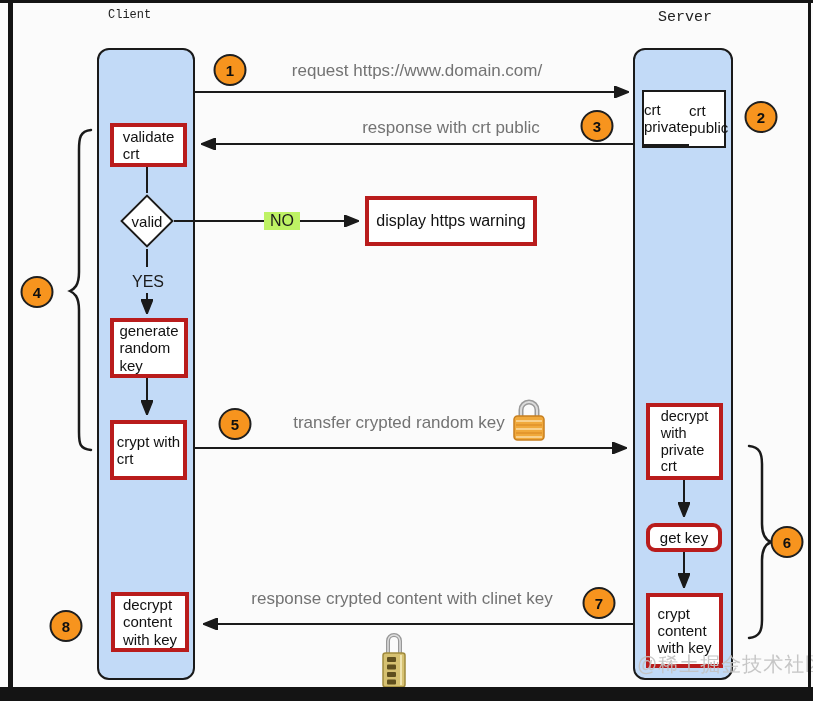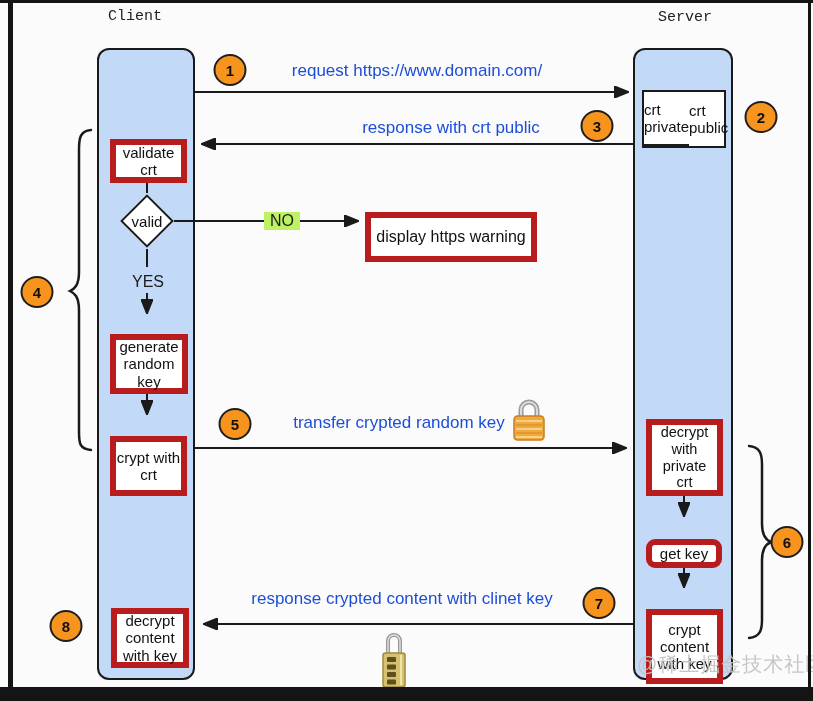--- a/index.html
+++ b/index.html
@@ -25,24 +25,24 @@
   .actor-label {
     position:absolute; font-family:"Liberation Mono","DejaVu Sans Mono",monospace;
     font-size:16px; color:#222; z-index:4; white-space:nowrap;
   }
 
   svg.overlay { position:absolute; left:0; top:0; z-index:2; }
   svg.overlay line, svg.overlay path { stroke:#1a1a1a; }
 
   
   .node {
-    position:absolute; background:#ffffff; border:6px solid #b91c1c;
+    position:absolute; background:#ffffff; border:4px solid #b91c1c;
     box-sizing:border-box; display:flex; align-items:center; justify-content:center;
-    text-align:center; white-space:pre-line; font-size:15px; line-height:1.14;
-    color:#111; z-index:3;margin-top:16px;
+    text-align:left; white-space:pre-line; font-size:15px; line-height:1.14;
+    color:#111; z-index:3;
   }
   .cert-box {
     position:absolute; border:2px solid #1a1a1a; background:#fff; box-sizing:border-box;
     display:flex; flex-direction:row; z-index:3;
   }
   .cert-cell {
     flex:1; display:flex; align-items:center; justify-content:center;
     font-size:15px; color:#111;
   }
   .cert-cell.first { border-bottom:2px solid #1a1a1a; }
@@ -51,21 +51,21 @@
     position:absolute; left:128px; top:202px; width:38px; height:38px;
     background:#fff; border:2px solid #1a1a1a; transform:rotate(45deg);
     box-sizing:border-box; z-index:3;
   }
   .diamond-label {
     position:absolute; left:147px; top:221px; transform:translate(-50%,-50%);
     font-size:15px; color:#111; z-index:4;
   }
 
   .msg {
-    position:absolute; transform:translateX(-50%); font-size:17px; color:#1d4ed8;
+    position:absolute; transform:translateX(-50%); font-size:17px; color:#737373;
     white-space:nowrap; z-index:4;
   }
   .flow-label {
     position:absolute; transform:translate(-50%,-50%); font-size:16px;
     color:#1b1b1b; z-index:4;
   }
   .flow-label.gapbg { background:#bef264; padding:0 6px;margin-left:24px; }
 
   .step-circle {
     position:absolute; width:33px; height:32px; border-radius:50%;
@@ -83,21 +83,21 @@
   }
 </style>
 </head>
 <body>
 
 <div class="canvas">
 
   <div class="lane client"></div>
   <div class="lane server"></div>
 
-  <div class="actor-label" style="left:108px; top:8px; font-size:15px;">Client</div>
+  <div class="actor-label" style="left:108px; top:8px; font-size:12px;">Client</div>
   <div class="actor-label" style="left:658px; top:9px; font-size:15px;">Server</div>
 
   <svg class="overlay" width="813" height="701">
     <defs>
       <marker id="ah" viewBox="0 0 10 8" markerWidth="7.5" markerHeight="6" refX="8" refY="4" orient="auto">
         <path d="M0,0 L10,4 L0,8 Z" fill="#1a1a1a" stroke="none"></path>
       </marker>
     </defs>
     <line x1="195" y1="92" x2="626" y2="92" stroke-width="2" marker-end="url(#ah)"></line>
     <line x1="633" y1="144" x2="204" y2="144" stroke-width="2" marker-end="url(#ah)"></line>

